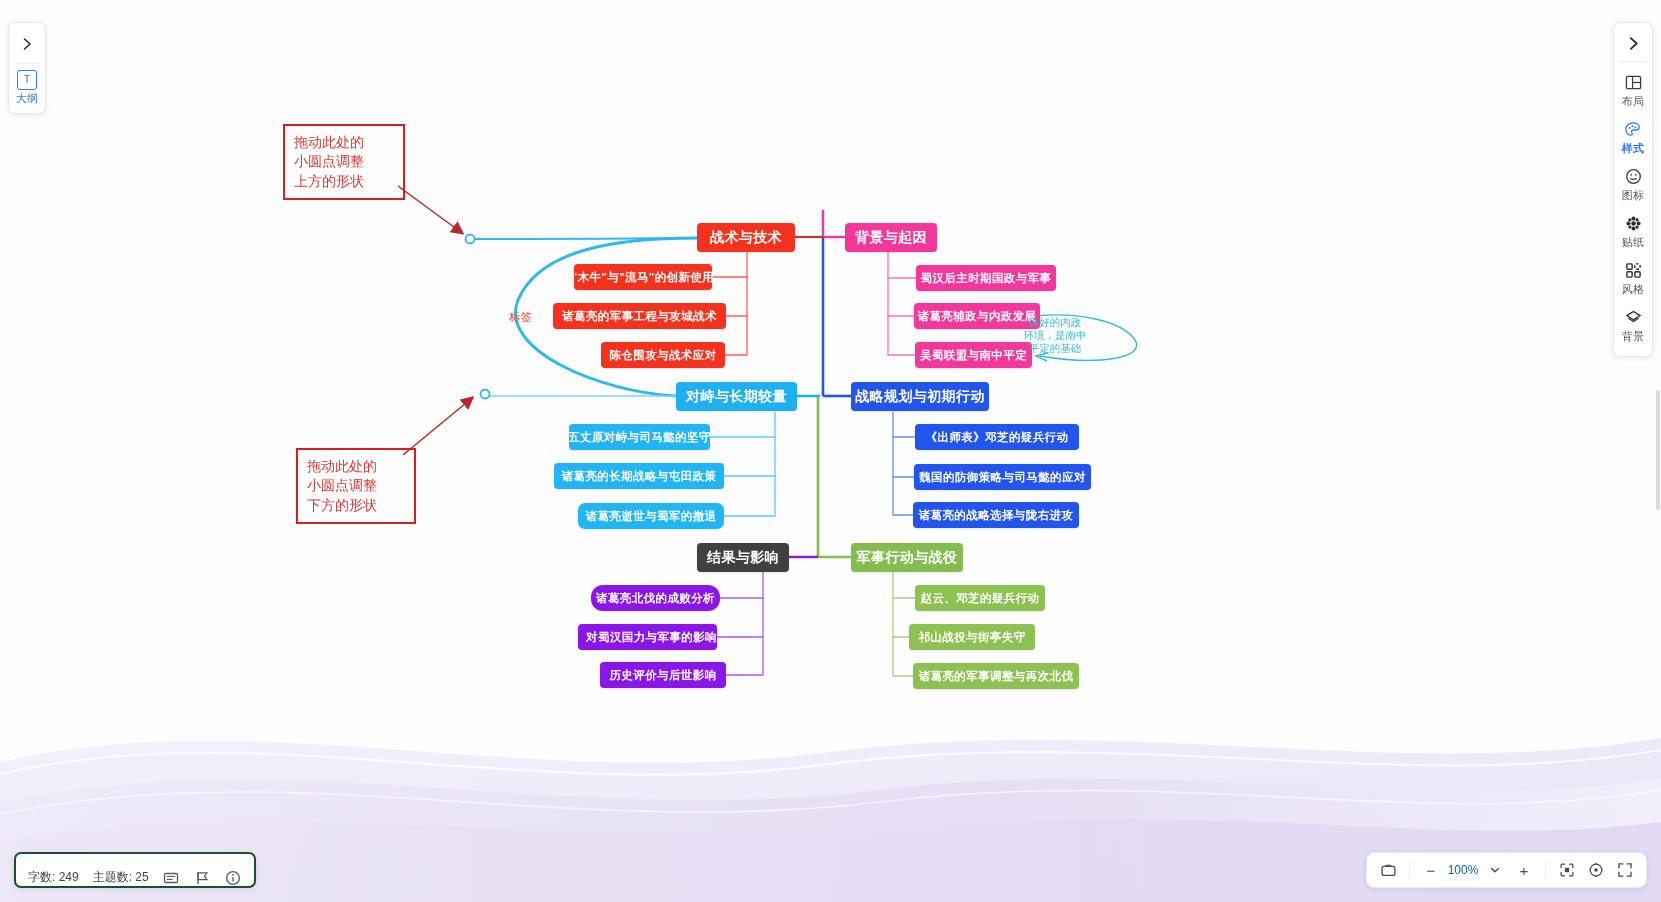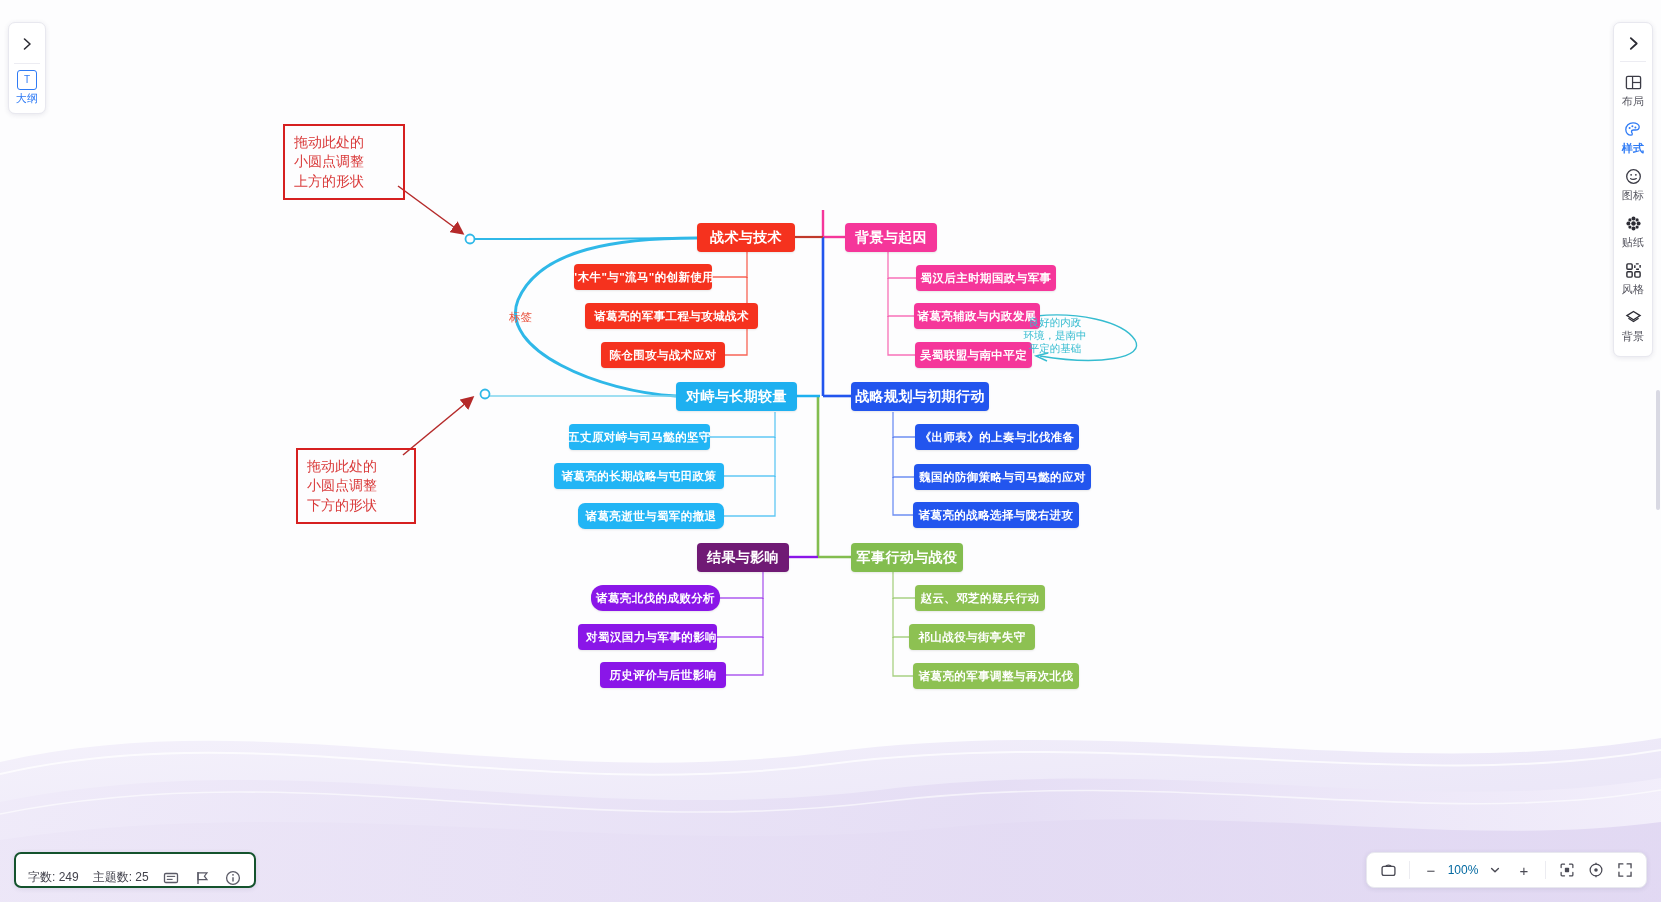--- a/index.html
+++ b/index.html
@@ -186,41 +186,41 @@
 环境，是南中
 平定的基础</div>
 
 
   <div class="node lvl1" style="left:697px;top:223px;width:98px;height:29px;background:#f5321e;">
     <span>战术与技术</span>
   </div>
   <div class="node lvl2" style="left:574px;top:264px;width:138px;height:26px;background:#f5321e;">
     <span>"木牛"与"流马"的创新使用</span>
   </div>
-  <div class="node lvl2" style="left:553px;top:303px;width:173px;height:26px;background:#f5321e;margin-left:32px;">
+  <div class="node lvl2" style="left:553px;top:303px;width:173px;height:26px;background:#f5321e;">
     <span>诸葛亮的军事工程与攻城战术</span>
   </div>
   <div class="node lvl2" style="left:601px;top:342px;width:124px;height:26px;background:#f5321e;">
     <span>陈仓围攻与战术应对</span>
   </div>
 
   <div class="node lvl1" style="left:676px;top:382px;width:121px;height:29px;background:#1eb0f0;">
     <span>对峙与长期较量</span>
   </div>
   <div class="node lvl2" style="left:569px;top:424px;width:141px;height:26px;background:#22b5f5;">
     <span>五丈原对峙与司马懿的坚守</span>
   </div>
   <div class="node lvl2" style="left:554px;top:463px;width:170px;height:26px;background:#22b5f5;">
     <span>诸葛亮的长期战略与屯田政策</span>
   </div>
   <div class="node lvl2" style="left:578px;top:503px;width:146px;height:26px;background:#22b5f5;border-radius:7px;">
     <span>诸葛亮逝世与蜀军的撤退</span>
   </div>
 
-  <div class="node lvl1" style="left:697px;top:543px;width:92px;height:29px;background:#701a75;">
+  <div class="node lvl1" style="left:697px;top:543px;width:92px;height:29px;background:#404040;">
     <span>结果与影响</span>
   </div>
   <div class="node lvl2" style="left:591px;top:585px;width:129px;height:26px;background:#8a16e8;border-radius:12px;">
     <span>诸葛亮北伐的成败分析</span>
   </div>
   <div class="node lvl2" style="left:578px;top:624px;width:139px;height:26px;background:#8a16e8;justify-content:flex-end;">
     <span>对蜀汉国力与军事的影响</span>
   </div>
   <div class="node lvl2" style="left:600px;top:662px;width:126px;height:26px;background:#8a16e8;">
     <span>历史评价与后世影响</span>
@@ -236,21 +236,21 @@
     <span>诸葛亮辅政与内政发展</span>
   </div>
   <div class="node lvl2" style="left:915px;top:342px;width:117px;height:26px;background:#f5369a;">
     <span>吴蜀联盟与南中平定</span>
   </div>
 
   <div class="node lvl1" style="left:851px;top:382px;width:138px;height:29px;background:#2255ee;">
     <span>战略规划与初期行动</span>
   </div>
   <div class="node lvl2" style="left:915px;top:424px;width:164px;height:26px;background:#2255ee;">
-    <span>《出师表》的上奏与北伐准备</span>
+    <span>《出师表》邓芝的疑兵行动</span>
   </div>
   <div class="node lvl2" style="left:914px;top:464px;width:177px;height:26px;background:#2255ee;">
     <span>魏国的防御策略与司马懿的应对</span>
   </div>
   <div class="node lvl2" style="left:913px;top:502px;width:166px;height:26px;background:#2255ee;">
     <span>诸葛亮的战略选择与陇右进攻</span>
   </div>
 
   <div class="node lvl1" style="left:851px;top:543px;width:112px;height:29px;background:#83bd4f;">
     <span>军事行动与战役</span>

